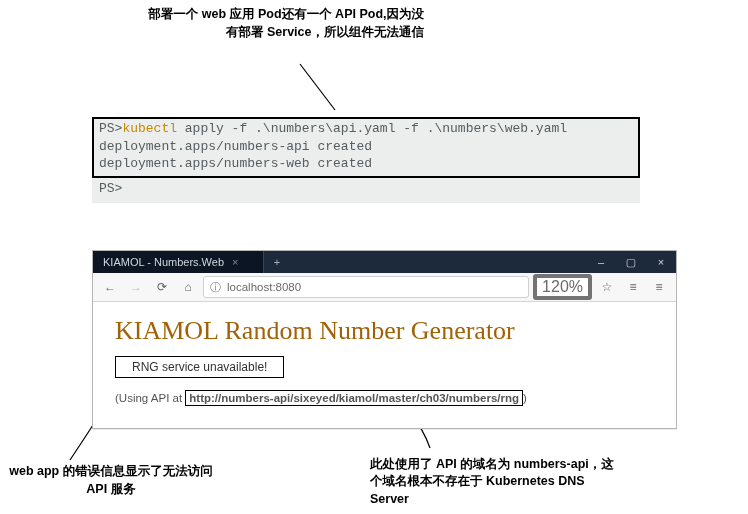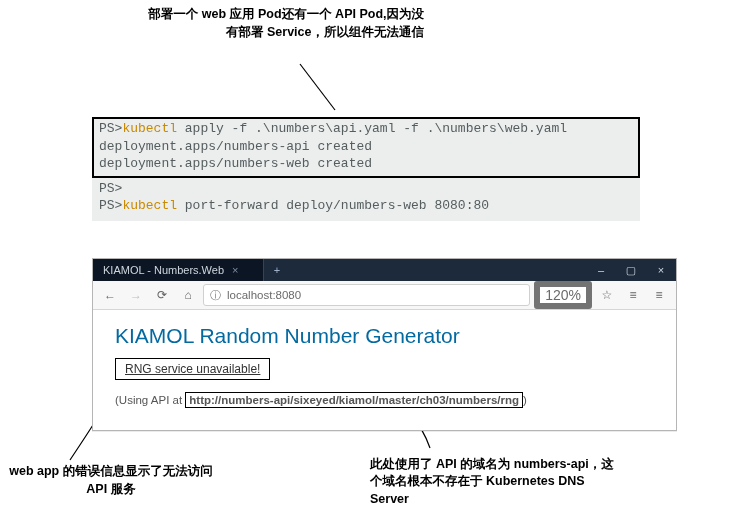--- a/index.html
+++ b/index.html
@@ -44,21 +44,21 @@
   }
   .term-rest {
     padding: 2px 7px 6px 7px;
   }
   .prompt { color:#555d5f; }
   .cmd { color:#c98900; }
 
   
   .browser {
     position: absolute;
-    top: 258px;
+    top: 250px;
     left: 92px;
     width: 583px;
     background: #fff;
     border: 1px solid #b5b5b5;
     box-shadow: 0 1px 0 rgba(0,0,0,.08);
   }
   .titlebar {
     height: 22px;
     background: #1d2a3c;
     display: flex;
@@ -87,40 +87,39 @@
   .tb-ic { width:22px; text-align:center; color:#666; }
   .tb-ic.dis { color:#bdbdbd; }
   .url {
     flex:1; display:flex; align-items:center; gap:6px;
     border:1px solid #d0d0d0; border-radius:3px;
     height:20px; padding:0 6px; background:#fff;
     font-size:11.5px; color:#6b6b6b;
   }
   .url .lock { font-size:11px; color:#7a7a7a; }
   .badge {
-    border:6px solid #737373; border-radius:3px; padding:0 5px;
-    font-size:14px; color:#6b6b6b; background:#fff;
+    border:4px solid #737373; border-radius:3px; padding:0 5px;
+    font-size:16px; color:#6b6b6b; background:#fff;
   }
   .page {
     padding: 10px 22px 22px 22px;
   }
   .page h1 {
-    font-family: Liberation Sans, sans-serif;
+    font-family: Liberation Serif, serif;
     font-weight: normal;
-    font-size: 21px;
+    font-size: 26px;
     margin: 4px 0 10px 0;
-    color:#0369a1;
+    color:#a16207;
   }
   .err {
     display:inline-block;
     border:1px solid #000;
-    padding:3px 9px;
+    padding:3px 16px;
     font-size:12px;
     color:#333;
-    text-decoration:underline;
   }
   .apiline {
     margin-top:12px;
     font-size:11.5px;
     color:#555;
   }
   .apiurl {
     display:inline-block;
     border:1px solid #000;
     padding:1px 3px;
@@ -146,23 +145,20 @@
 <div class="terminal">
   <div class="term-boxed">
     <div>
       <span class="prompt">PS&gt;</span><span class="cmd">kubectl</span><span> apply -f .\numbers\api.yaml -f .\numbers\web.yaml</span>
     </div>
     <div>deployment.apps/numbers-api created</div>
     <div>deployment.apps/numbers-web created</div>
   </div>
   <div class="term-rest">
     <div><span class="prompt">PS&gt;</span></div>
-    <div>
-      <span class="prompt">PS&gt;</span><span class="cmd">kubectl</span><span> port-forward deploy/numbers-web 8080:80</span>
-    </div>
   </div>
 </div>
 
 <div class="browser">
   <div class="titlebar">
     <div class="tab">
       <span>KIAMOL - Numbers.Web</span>
       <span class="x">×</span>
     </div>
     <div class="plus">+</div>

